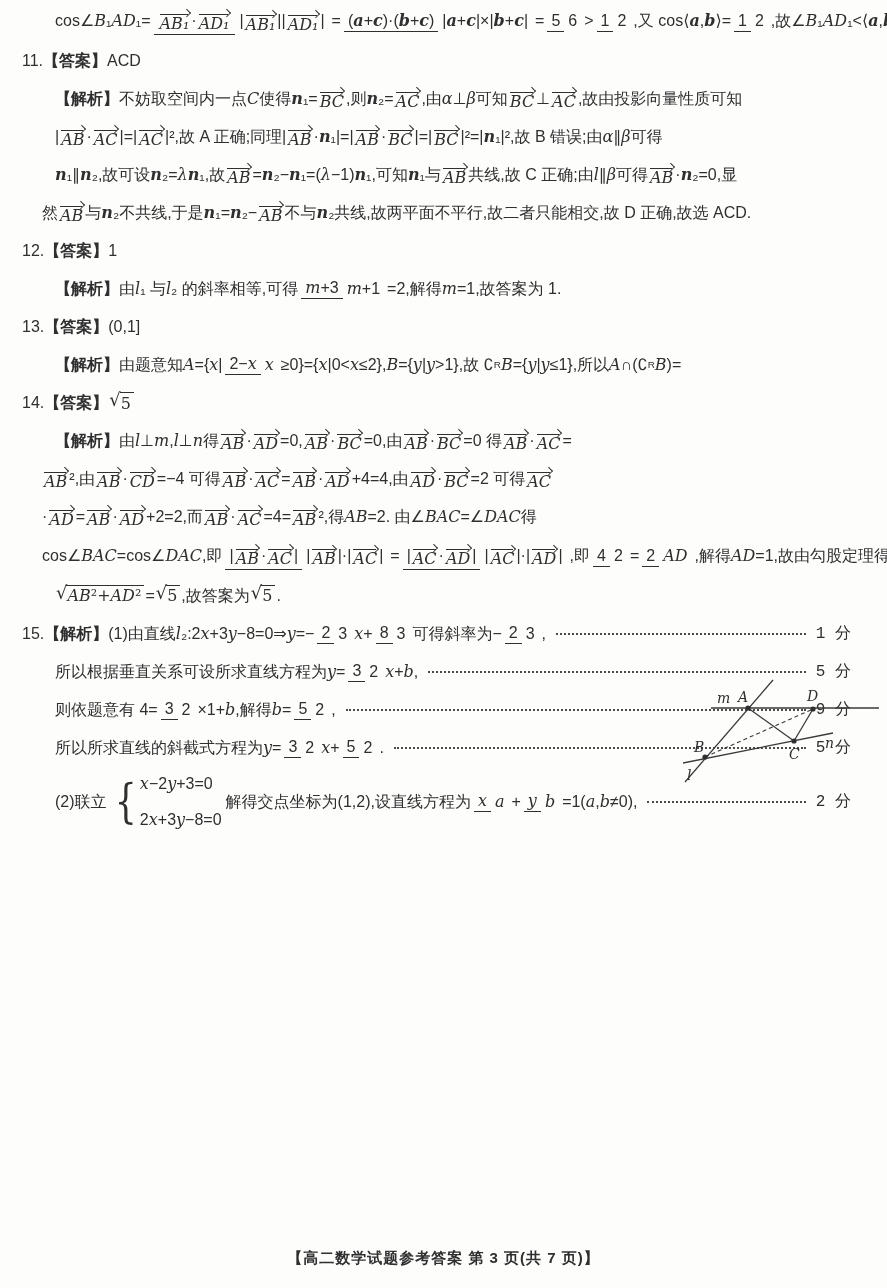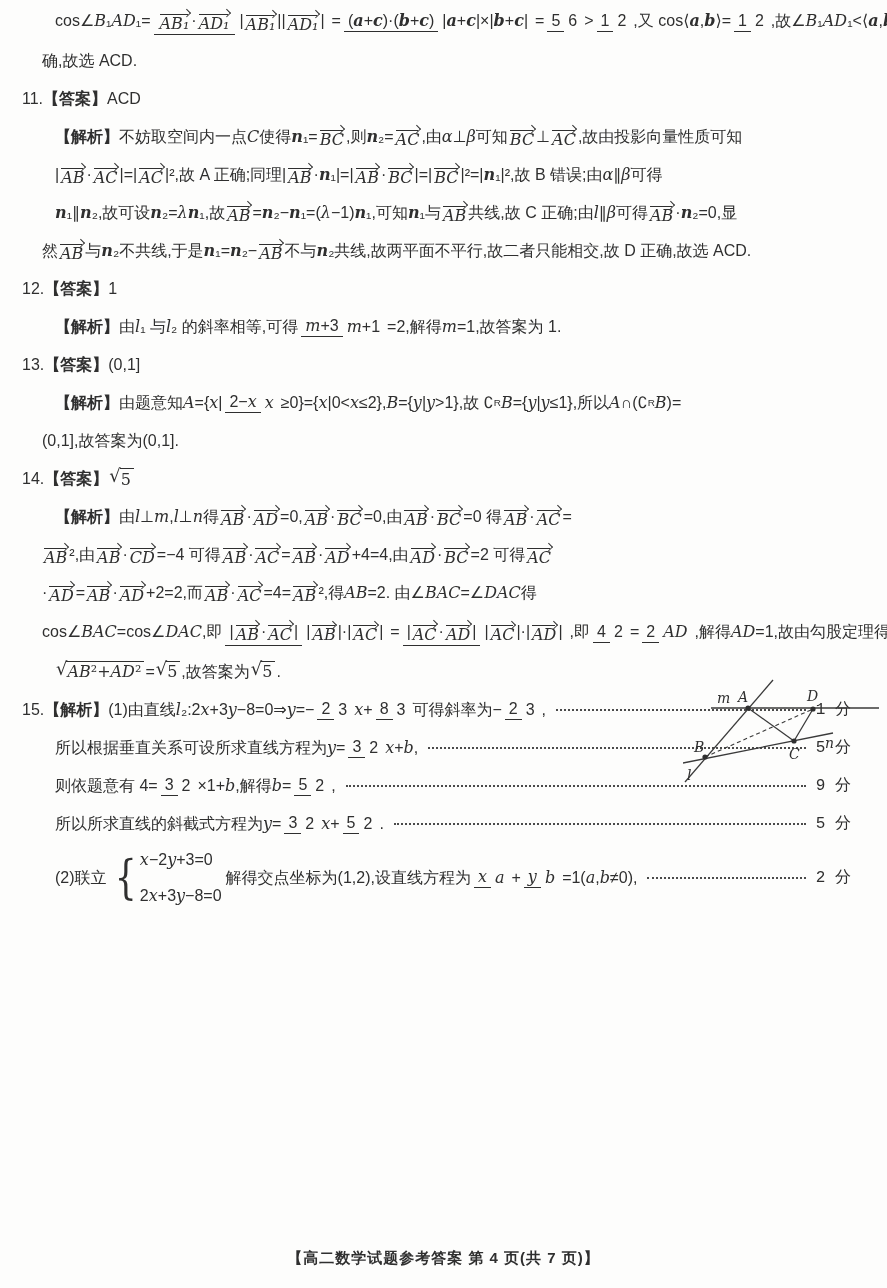--- a/index.html
+++ b/index.html
@@ -76,23 +76,20 @@
             <span class="num">5</span>
             <span class="den">6</span>
           </span>&gt;<span class="frac">
             <span class="num">1</span>
             <span class="den">2</span>
           </span>,又 cos⟨<b class="mi">a</b>,<b class="mi">b</b>⟩=<span class="frac">
             <span class="num">1</span>
             <span class="den">2</span>
           </span>,故∠<span class="it">B</span>₁<span class="it">AD</span>₁&lt;⟨<b class="mi">a</b>,<b class="mi">b</b>⟩,故 D 正</span>
       </div>
-      <div class="line ind2">
-        <span class="line-content">确,故选 ACD.</span>
-      </div>
       <div class="line ind0">
         <span class="line-content">11.<b class="hd">【答案】</b>ACD</span>
       </div>
       <div class="line ind1">
         <span class="line-content"><b class="hd">【解析】</b>不妨取空间内一点 <span class="it">C</span> 使得<b class="mi">n</b>₁=<span class="vec">
             <span class="vec-arrow"></span>
             <span class="vec-body">BC</span>
           </span>,则<b class="mi">n</b>₂=<span class="vec">
             <span class="vec-arrow"></span>
             <span class="vec-body">AC</span>
@@ -161,23 +158,20 @@
       <div class="line ind0">
         <span class="line-content">13.<b class="hd">【答案】</b>(0,1]</span>
       </div>
       <div class="line ind1">
         <span class="line-content"><b class="hd">【解析】</b>由题意知 <span class="it">A</span>={<span class="it">x</span>|<span class="frac">
             <span class="num">2−<span class="it">x</span></span>
             <span class="den">
               <span class="it">x</span>
             </span>
           </span>≥0}={<span class="it">x</span>|0&lt;<span class="it">x</span>≤2},<span class="it">B</span>={<span class="it">y</span>|<span class="it">y</span>&gt;1},故 ∁<sub class="sub">R</sub><span class="it">B</span>={<span class="it">y</span>|<span class="it">y</span>≤1},所以 <span class="it">A</span>∩(∁<sub class="sub">R</sub><span class="it">B</span>)=</span>
-      </div>
-      <div class="line ind2">
-        <span class="line-content">(0,1],故答案为(0,1].</span>
       </div>
       <div class="line ind0">
         <span class="line-content">14.<b class="hd">【答案】</b><span class="sqrt">
             <span class="sqrt-sign">√</span>
             <span class="sqrt-body">5</span>
           </span></span>
       </div>
       <div class="line ind1">
         <span class="line-content"><b class="hd">【解析】</b>由 <span class="it">l</span>⊥<span class="it">m</span>,<span class="it">l</span>⊥<span class="it">n</span> 得<span class="vec">
             <span class="vec-arrow"></span>
@@ -404,15 +398,15 @@
 
     <text x="34" y="43">m</text>
     <text x="55" y="42">A</text>
     <text x="124" y="41">D</text>
     <text x="11" y="92">B</text>
     <text x="106" y="99">C</text>
     <text x="142" y="88">n</text>
     <text x="4" y="120">l</text>
   </svg>
 
-  <div class="footer">【高二数学试题参考答案  第 4 页(共 7 页)】</div>
+  <div class="footer">【高二数学试题参考答案  第 3 页(共 7 页)】</div>
 
 </div>
 
 </body></html>

